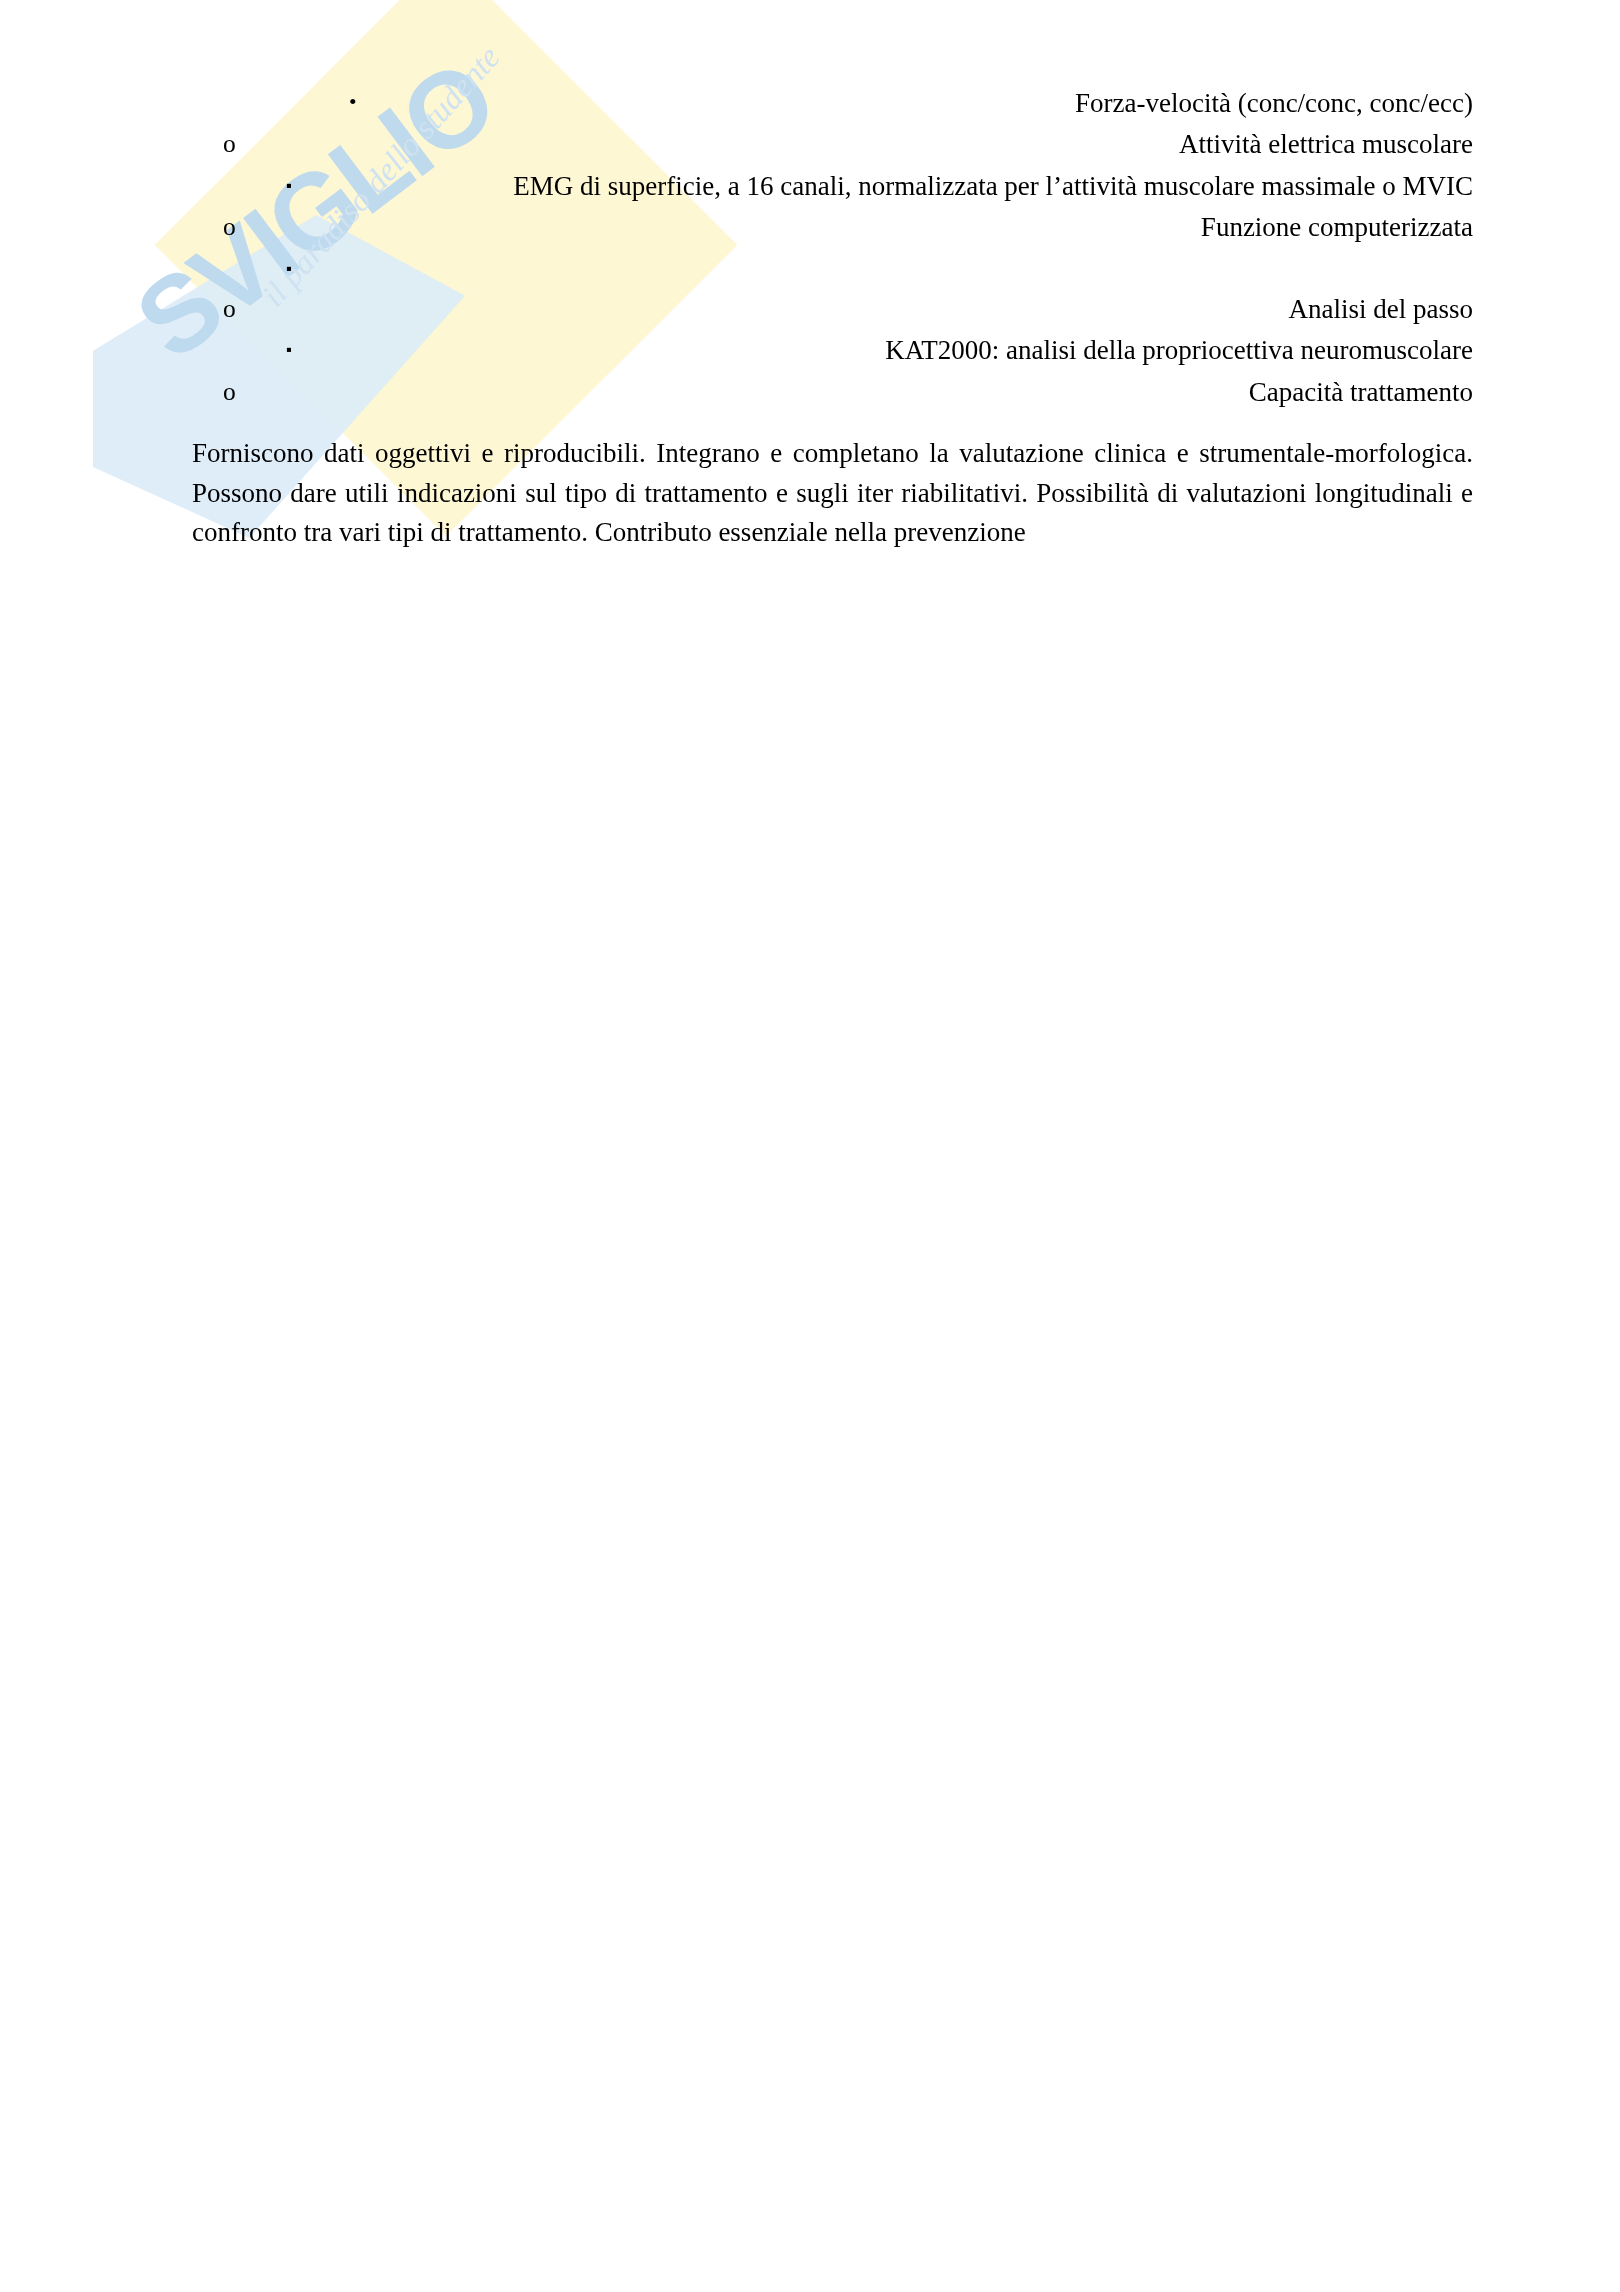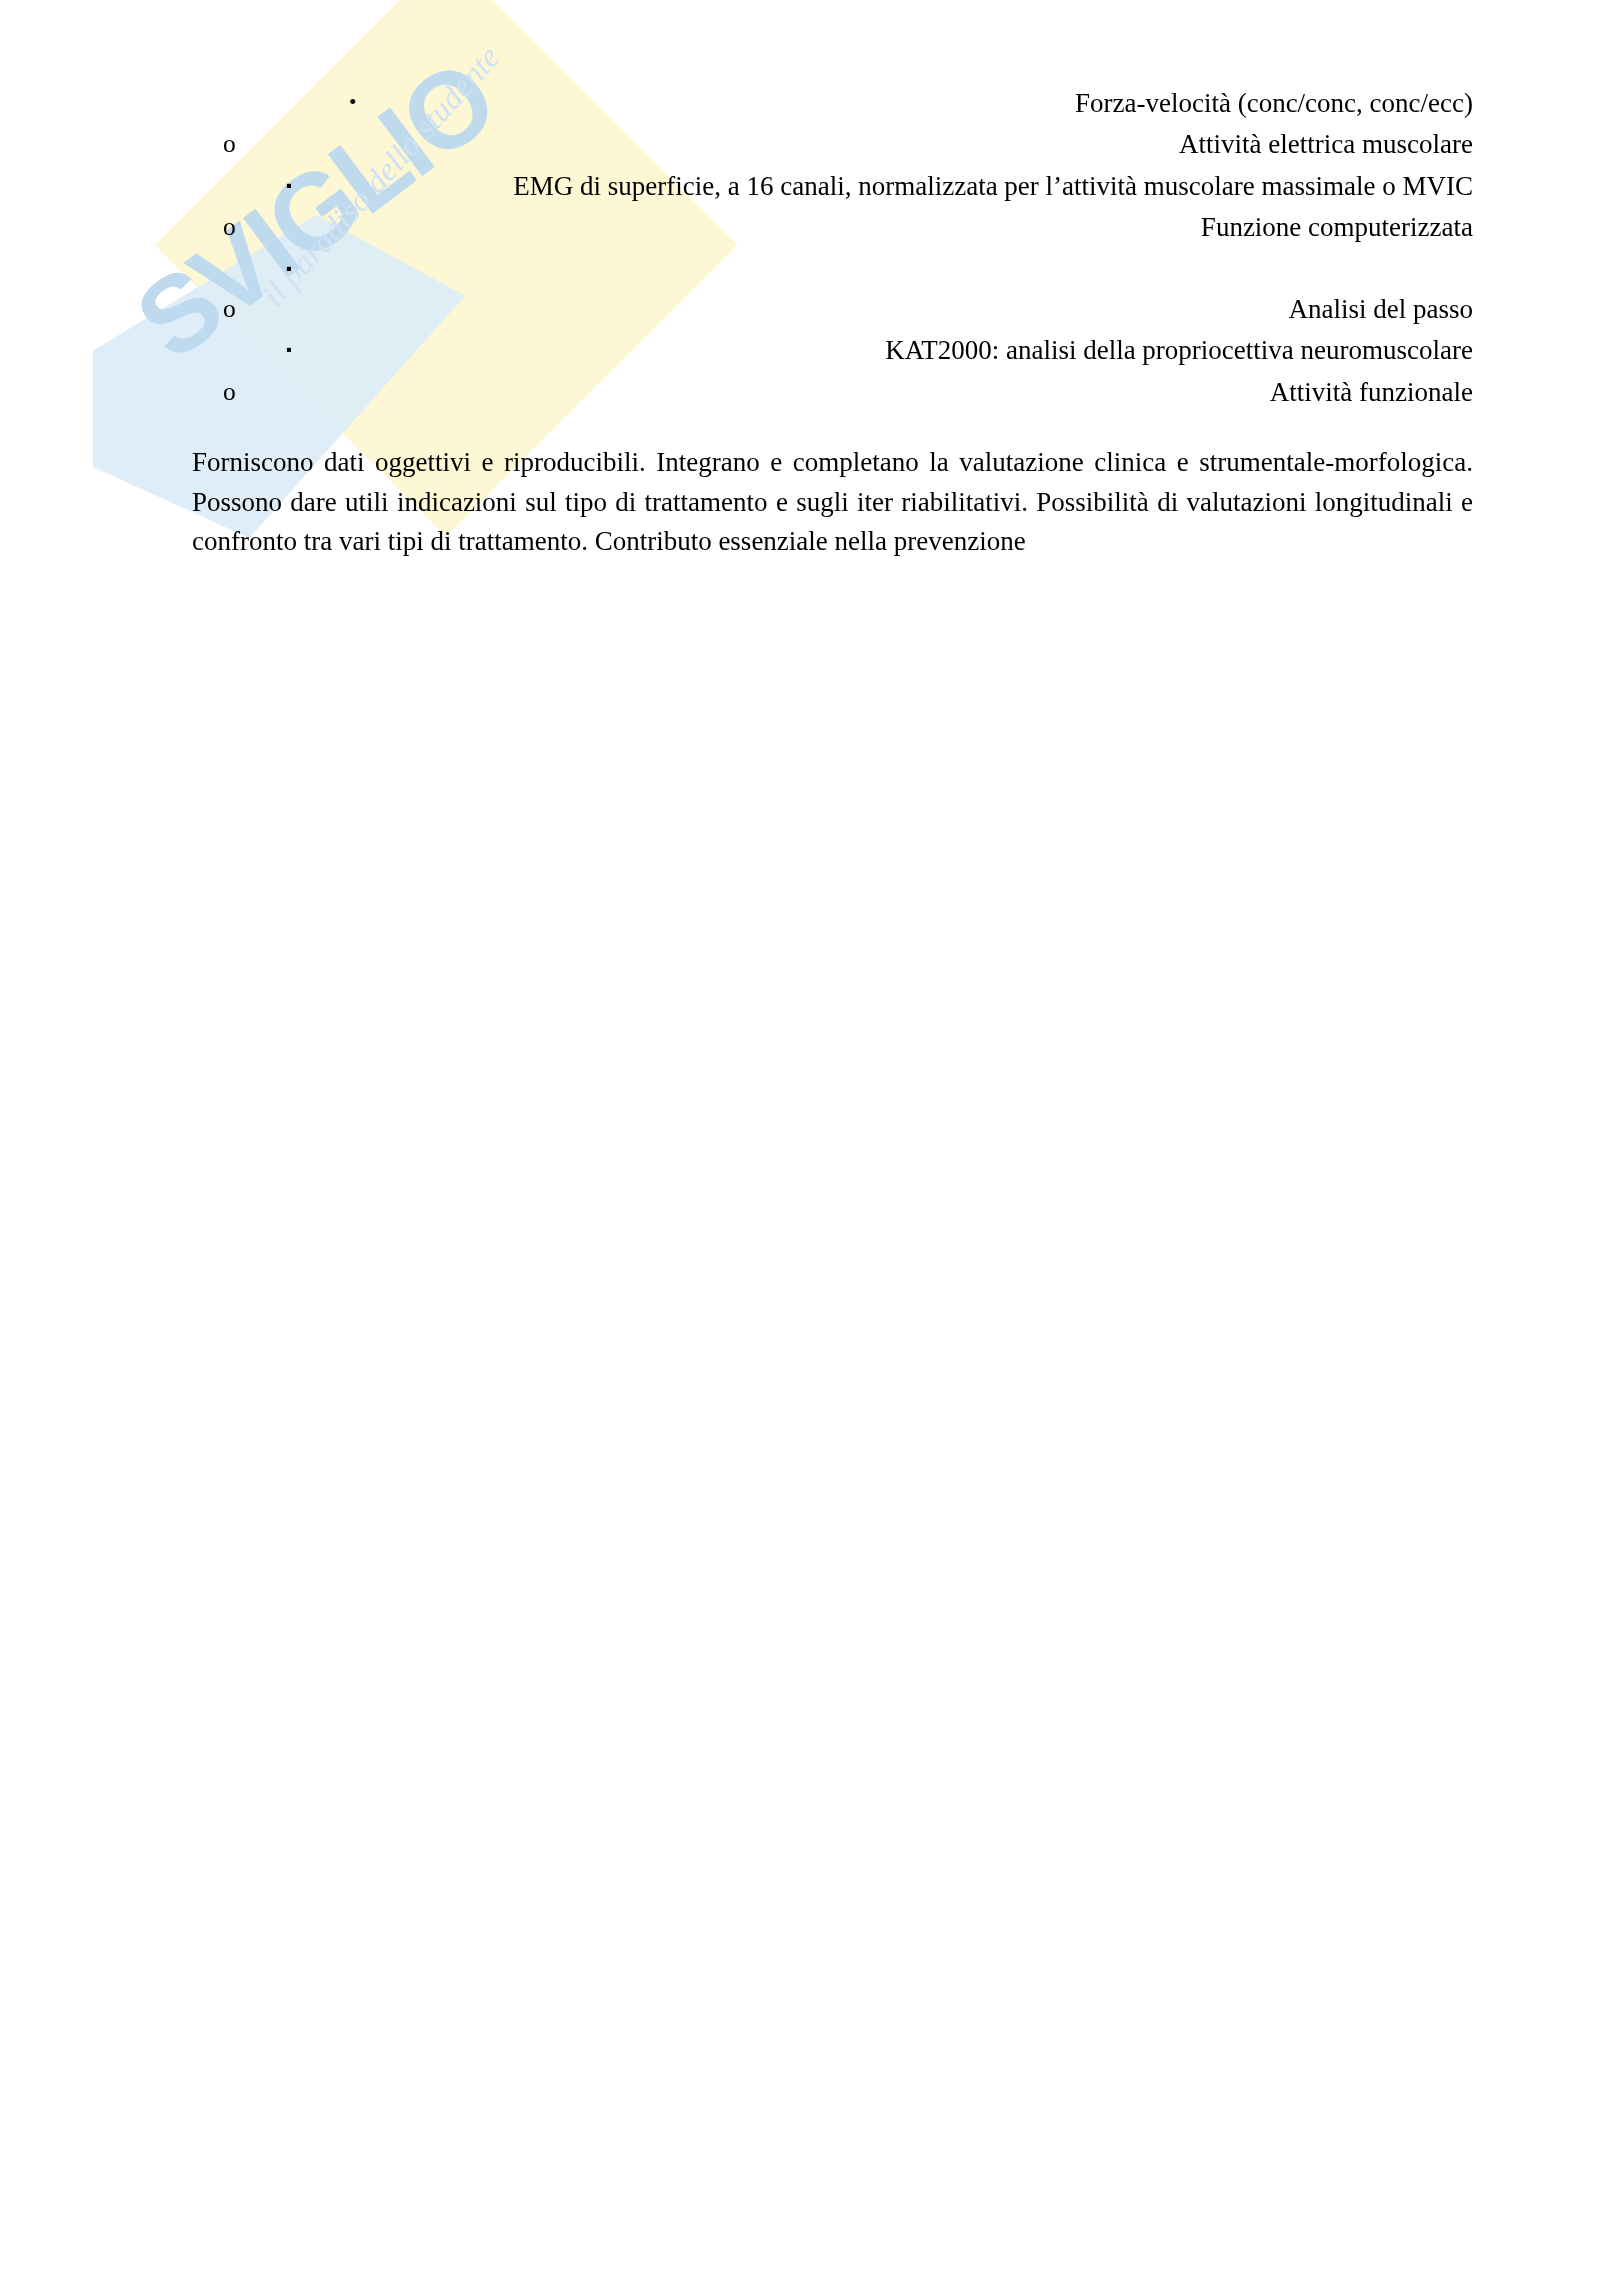--- a/index.html
+++ b/index.html
@@ -97,21 +97,21 @@
     flex: 1 1 auto;
     text-align: right;
   }
 
   
   .lvl-bullet .marker { width: 37px; margin-left: 157px; font-size: 21.6px; line-height: 1.7; }
   .lvl-o .marker      { width: 39px; margin-left: 31px; font-size: 25.5px; }
   .lvl-sq .marker     { width: 37px; margin-left: 94px; font-size: 16.7px; line-height: 2.3; }
 
   .para {
-    margin-top: 31px;
+    margin-top: 22px;
     text-align: justify;
     max-width: 1282px;
   }
 </style>
 </head>
 <body>
 
 <div class="page">
 
   <div class="watermark">
@@ -152,20 +152,20 @@
       <span class="txt">Analisi del passo</span>
     </div>
 
     <div class="li lvl-sq">
       <span class="marker">▪</span>
       <span class="txt">KAT2000: analisi della propriocettiva neuromuscolare</span>
     </div>
 
     <div class="li lvl-o">
       <span class="marker">o</span>
-      <span class="txt">Attività funzionale</span>
+      <span class="txt">Capacità trattamento</span>
     </div>
 
     <p class="para">Forniscono dati oggettivi e riproducibili. Integrano e completano la valutazione clinica e strumentale-morfologica. Possono dare utili indicazioni sul tipo di trattamento e sugli iter riabilitativi. Possibilità di valutazioni longitudinali e confronto tra vari tipi di trattamento. Contributo essenziale nella prevenzione</p>
 
   </div>
 </div>
 
 
 </body></html>

